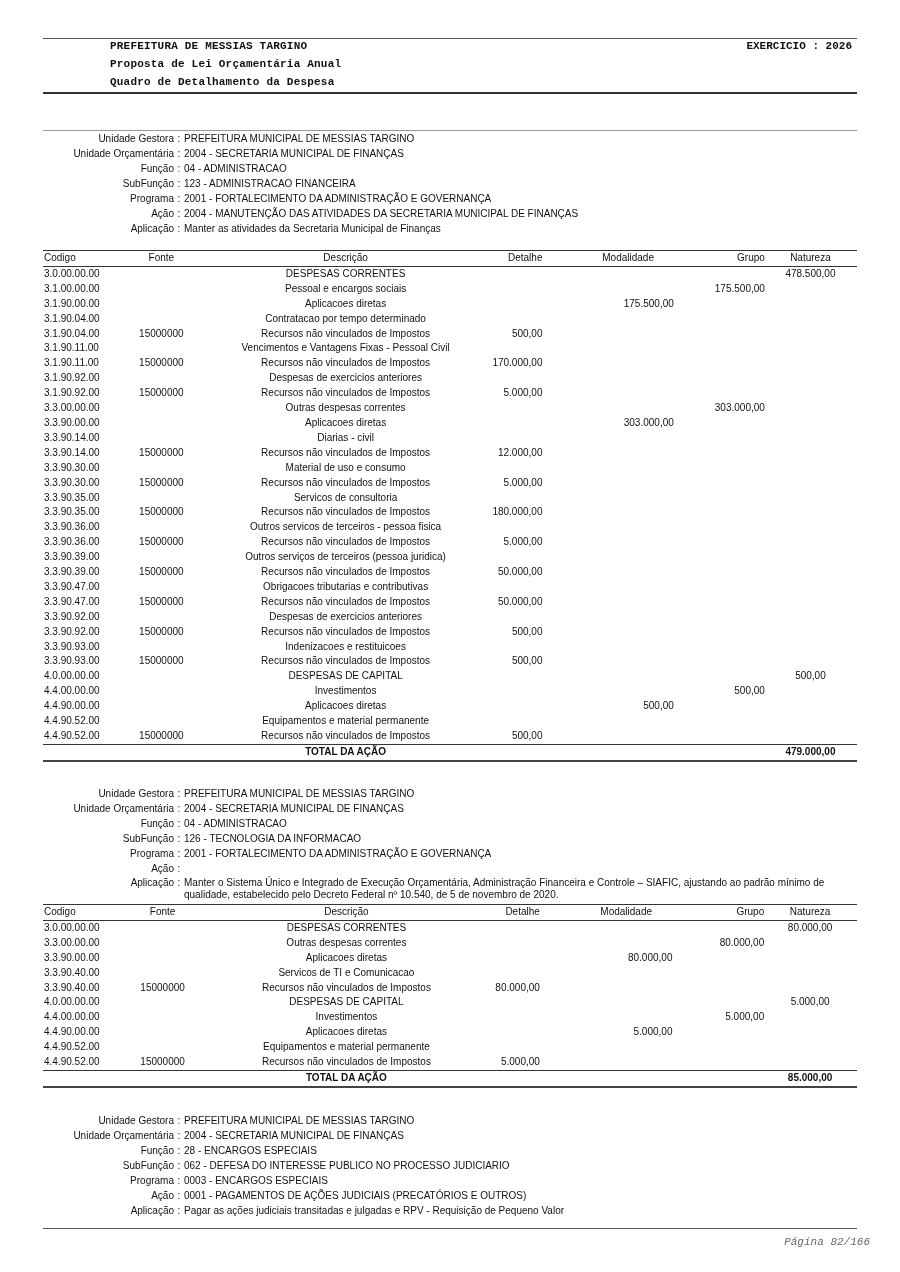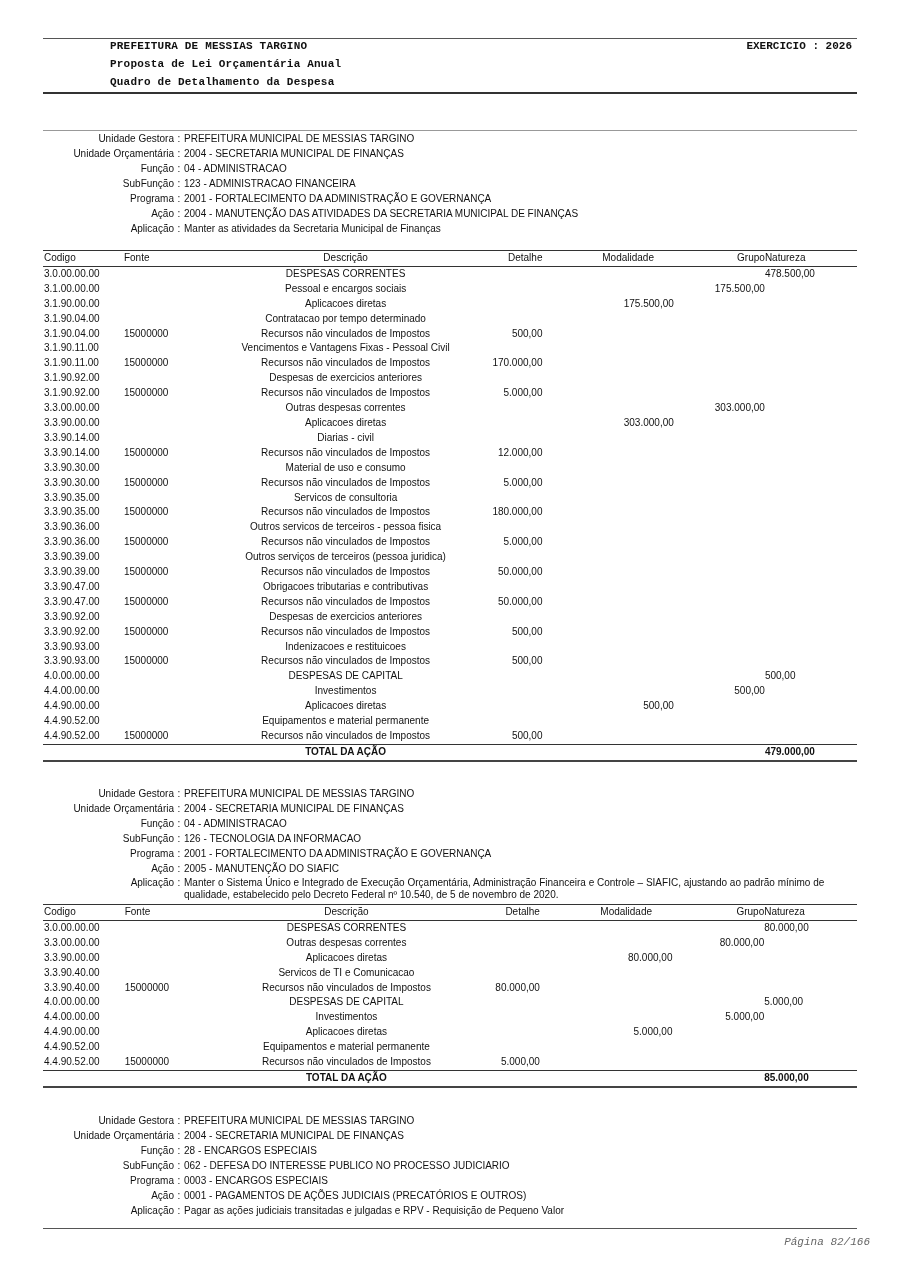--- a/index.html
+++ b/index.html
@@ -17,26 +17,26 @@
   .info-row { display: flex; }
   .info-label { width: 131px; text-align: right; white-space: nowrap; flex: none; }
   .info-sep { width: 10px; text-align: center; flex: none; }
   .info-val { flex: 1; white-space: normal; }
   .info-row.wrap { line-height: 12px; margin-top: 1px; }
 
   table.desp { position: absolute; left: 43px; width: 814px; border-collapse: collapse; font-size: 10px; }
   table.desp td, table.desp th { padding: 0; height: 14.9px; line-height: 14.9px; white-space: nowrap; font-weight: normal; }
   table.desp thead th { border-top: 1px solid #333; border-bottom: 1px solid #333; }
   .c-cod { width: 84px; text-align: left; padding-left: 1px !important; }
-  .c-fon { width: 80px; text-align: left; }
+  .c-fon { width: 80px; text-align: center; }
   .c-des { width: 308px; text-align: center; }
   .c-det { width: 48px; text-align: right; }
   .c-mod { width: 98px; text-align: right; }
   .c-gru { width: 98px; text-align: right; }
-  .c-nat { width: 98px; text-align: left; padding-right: 1px !important; }
+  .c-nat { width: 98px; text-align: center; padding-right: 1px !important; }
   th.c-mod { text-align: center; padding-left: 40px !important; }
   .lv0 { padding-left: 0; }
   .lv1 { padding-left: 5px; }
   .lv2 { padding-left: 11px; }
   .lv3 { padding-left: 17px; }
   tr.total td { border-top: 1px solid #333; border-bottom: 2px solid #444; font-weight: bold; }
 
   .footer { position: absolute; right: 30px; top: 1236px; font-style: italic; font-size: 11px; color: #666; }
 </style>
 </head>
@@ -425,21 +425,20 @@
       <span class="info-val">126 - TECNOLOGIA DA INFORMACAO</span>
     </div>
   <div class="info-row">
       <span class="info-label">Programa</span>
       <span class="info-sep">:</span>
       <span class="info-val">2001 - FORTALECIMENTO DA ADMINISTRAÇÃO E GOVERNANÇA</span>
     </div>
   <div class="info-row">
       <span class="info-label">Ação</span>
       <span class="info-sep">:</span>
-      <span class="info-val">2005 - MANUTENÇÃO DO SIAFIC</span>
     </div>
   <div class="info-row wrap">
       <span class="info-label">Aplicação</span>
       <span class="info-sep">:</span>
       <span class="info-val">Manter o Sistema Único e Integrado de Execução Orçamentária, Administração Financeira e Controle – SIAFIC, ajustando ao padrão mínimo de qualidade, estabelecido pelo Decreto Federal nº 10.540, de 5 de novembro de 2020.</span>
     </div>
 </div>
 
 <table class="desp sans" style="top:904px;">
   <thead>

